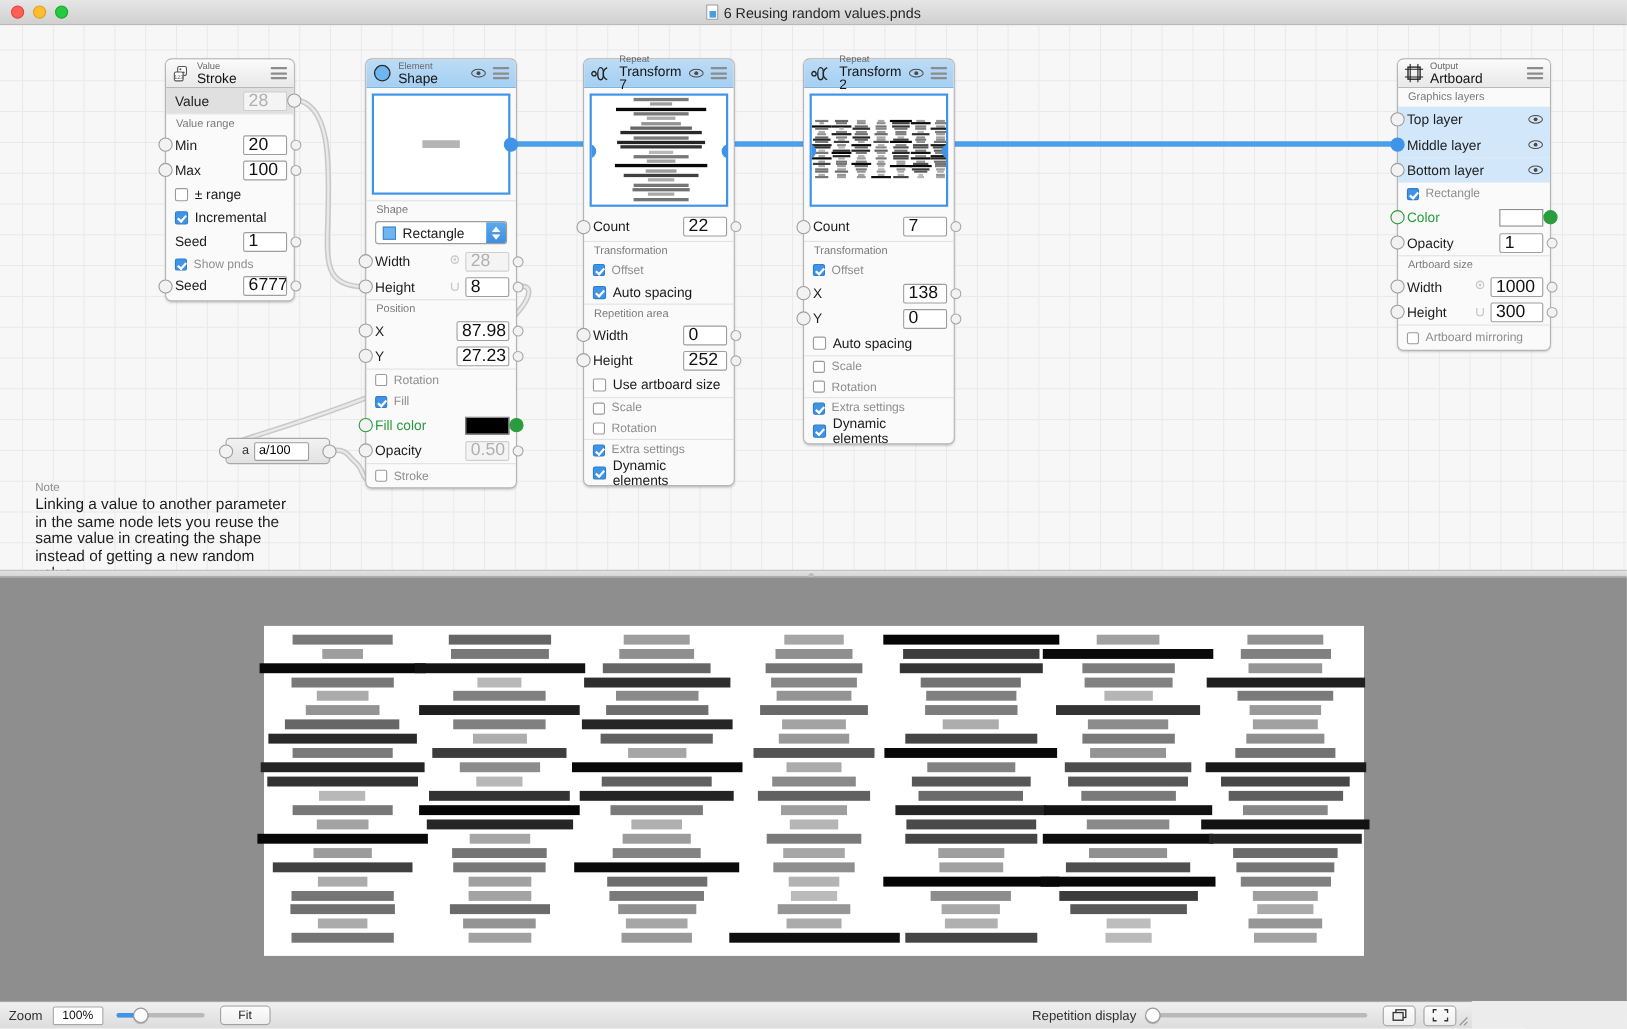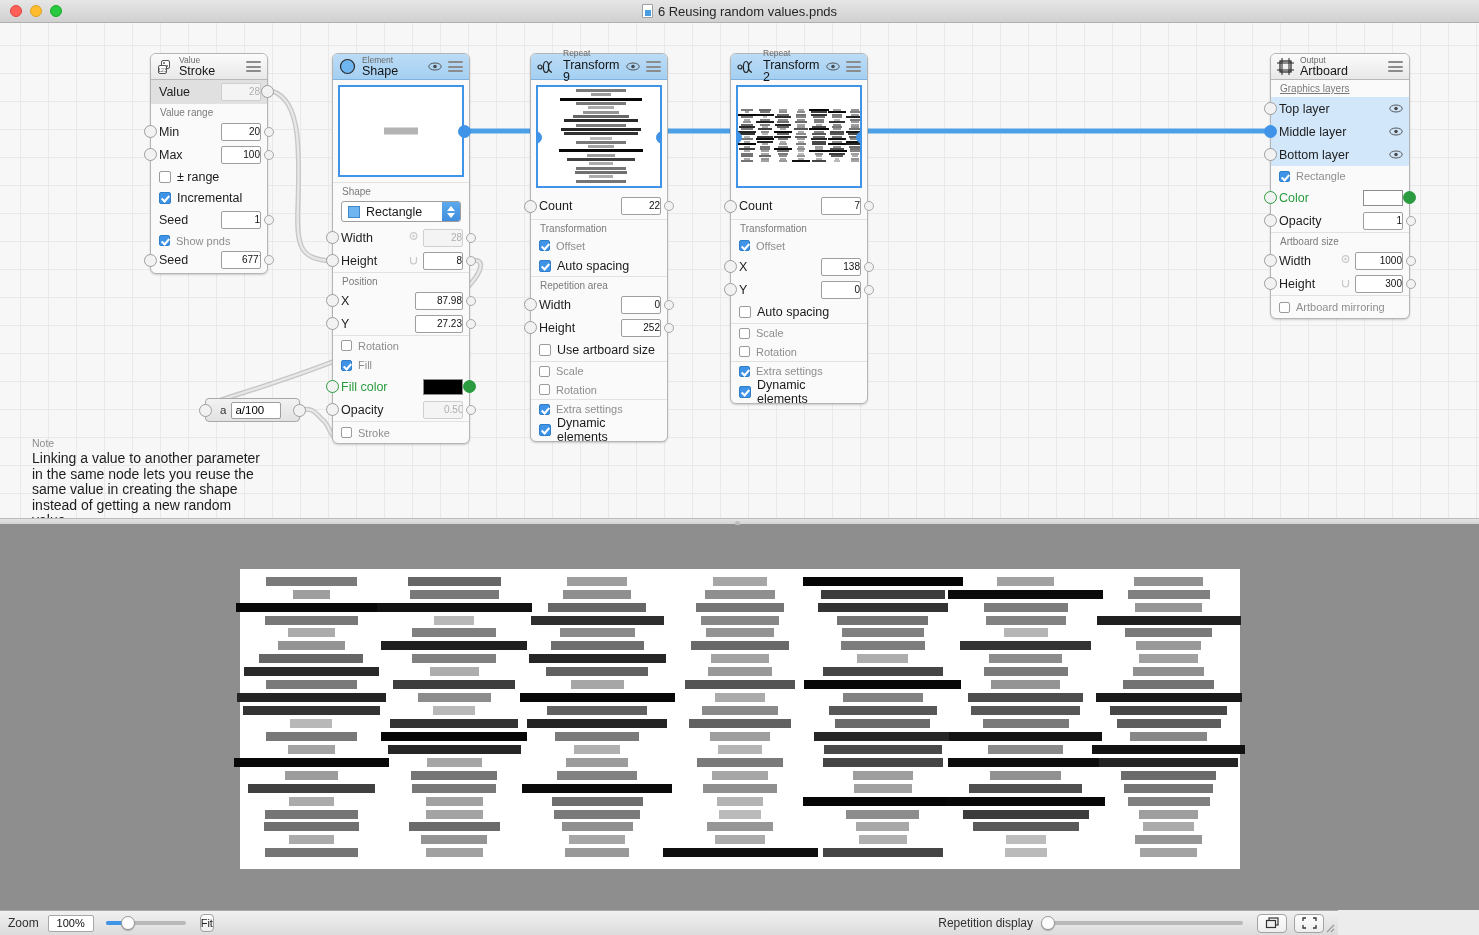--- a/index.html
+++ b/index.html
@@ -77,21 +77,21 @@
   .slider .fill{
     position:absolute; top:5px; left:0; height:4px; border-radius:2px;
     background:#3f94e8;
   }
   .slider .knob{
     position:absolute; top:0; width:14px; height:14px; border-radius:50%;
     background:#fdfdfd; border:1px solid #9a9a9a;
     box-shadow:0 1px 1px rgba(0,0,0,.25);
   }
   .btn{
-    height:18px; padding:0 0; border:1px solid #a3a3a3; border-radius:4px;
+    height:18px; padding:0 16px; border:1px solid #a3a3a3; border-radius:4px;
     background:linear-gradient(#fdfdfd,#eeeeee); font-size:11px; color:#222;
     display:flex; align-items:center; justify-content:center;
   }
   .sq-btn{
     width:30px; height:19px; border:1px solid #a3a3a3; border-radius:4px;
     background:linear-gradient(#fdfdfd,#eeeeee);
     display:flex; align-items:center; justify-content:center;
   }
   .resize-grip{ position:absolute; right:3px; bottom:2px; width:12px;height:12px;}
 
@@ -122,25 +122,25 @@
     position:relative;
   }
   .row.sel{ background:#e0e0e0; }
   .row.blue{ background:#d2e7fa; }
   .row .lbl{ flex:1; font-size:12.5px; color:#1d1d1d; }
   .row .lbl.green{ color:#2a9c3f; }
   .sect{
     font-size:10px; color:#7a7a7a; padding:2px 0 2px 9px; height:17px;
     line-height:13px; border-top:1px solid #e2e2e2;
   }
-  .sect.nb{ border-top:none;text-decoration:underline; }
+  .sect.nb{ border-top:none; }
   .fld{
     width:40px; height:18px; background:#fff; border:1px solid #9e9e9e;
-    border-radius:2px; font-size:10px; color:#111; text-align:right;
-    padding-left:20px; line-height:16px; overflow:hidden; white-space:nowrap;
+    border-radius:2px; font-size:16px; color:#111; text-align:left;
+    padding-left:4px; line-height:16px; overflow:hidden; white-space:nowrap;
   }
   .fld.dis{ background:#f4f4f4; border-color:#cfcfcf; color:#b0b0b0;}
   .fld.w48{ width:48px; }
   .cb{
     width:12px;height:12px;border:1px solid #9b9b9b;border-radius:2px;
     background:#fff; display:inline-block; margin-right:6px; flex:none;
     position:relative;
   }
   .cb.on{ background:#3f94e8; border-color:#2f7ec9; }
   .cb.on:after{ content:""; position:absolute; left:3px; top:1px;
@@ -418,21 +418,21 @@
 
   <div class="node" style="left:530px; top:30px; width:138px;">
     <div class="nhead sel">
       <svg width="20" height="14" viewBox="0 0 20 14">
         <circle cx="3" cy="7" r="2" fill="none" stroke="#222" stroke-width="1.2"></circle>
         <ellipse cx="9" cy="7" rx="2.6" ry="5.5" fill="none" stroke="#222" stroke-width="1.2"></ellipse>
         <path d="M15 1.5 a6 6 0 0 0 0 11" fill="none" stroke="#222" stroke-width="1.2"></path>
       </svg>
       <span class="titles">
         <span class="kind">Repeat</span>
-        <span class="nm">Transform 9</span>
+        <span class="nm">Transform 7</span>
       </span>
       <svg class="eye" viewBox="0 0 18 11">
         <ellipse cx="9" cy="5.5" rx="8" ry="4.5" fill="none" stroke="#4a4a4a" stroke-width="1.2"></ellipse>
         <circle cx="9" cy="5.5" r="2.3" fill="#4a4a4a"></circle>
       </svg>
       <span class="hamburger">
           <i></i>
           <i></i>
           <i></i>
         </span>

